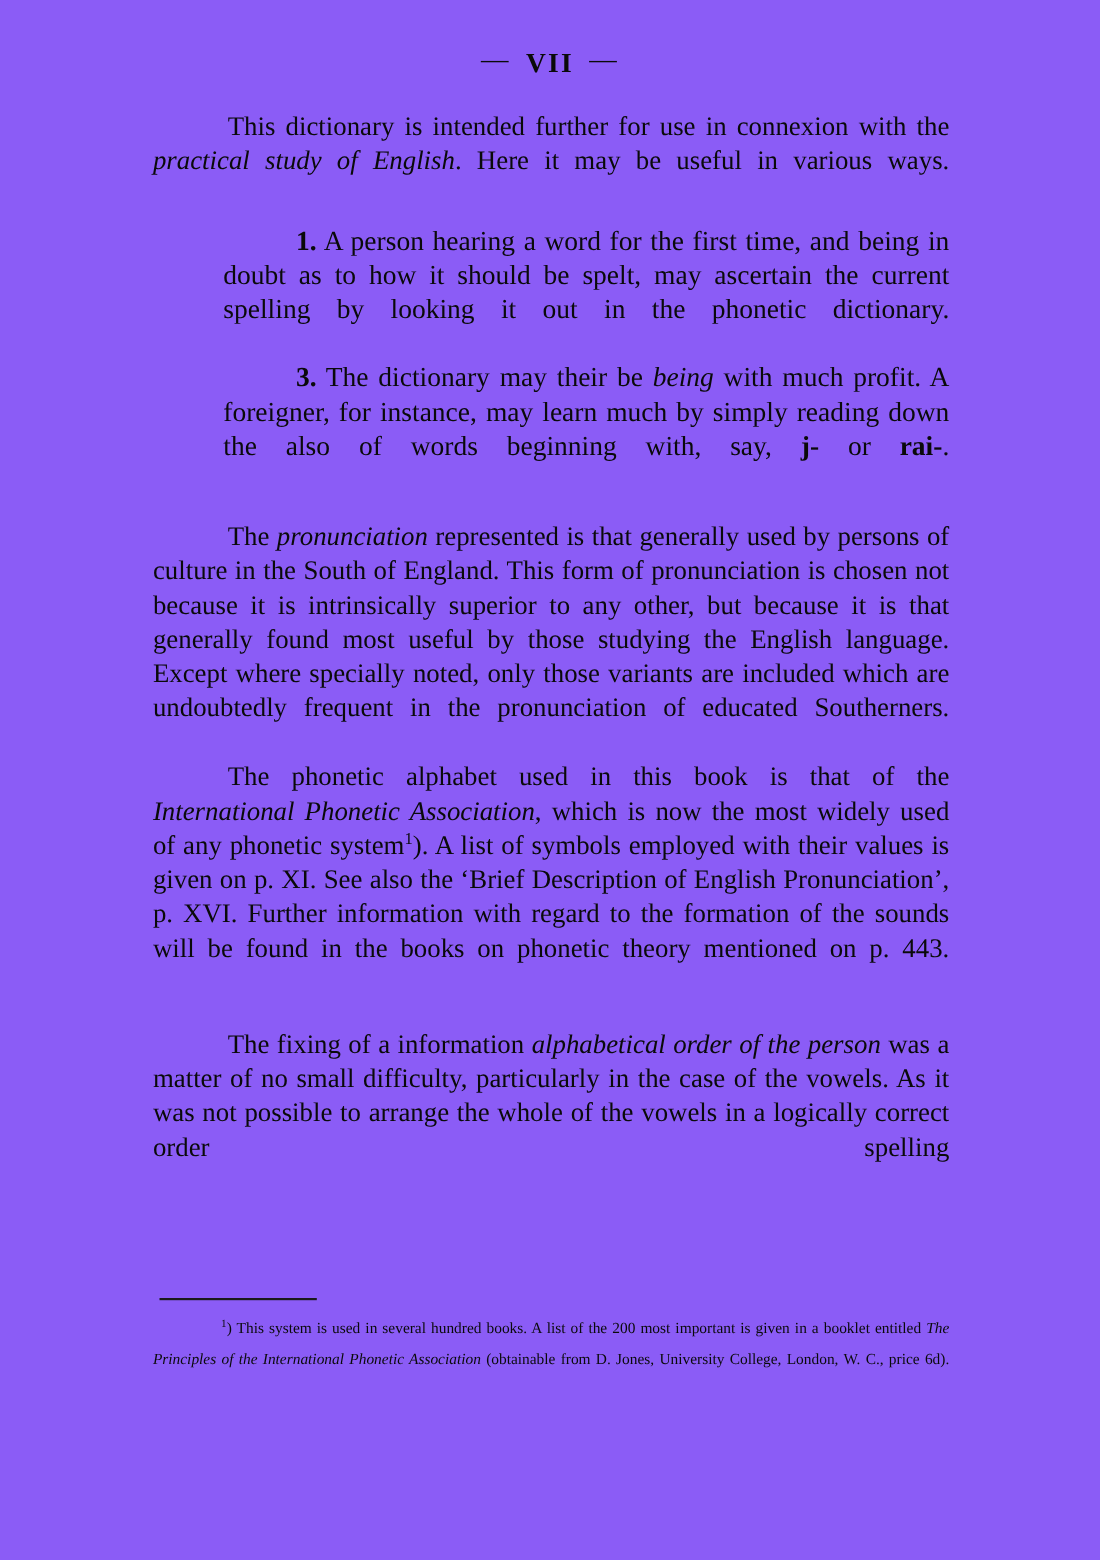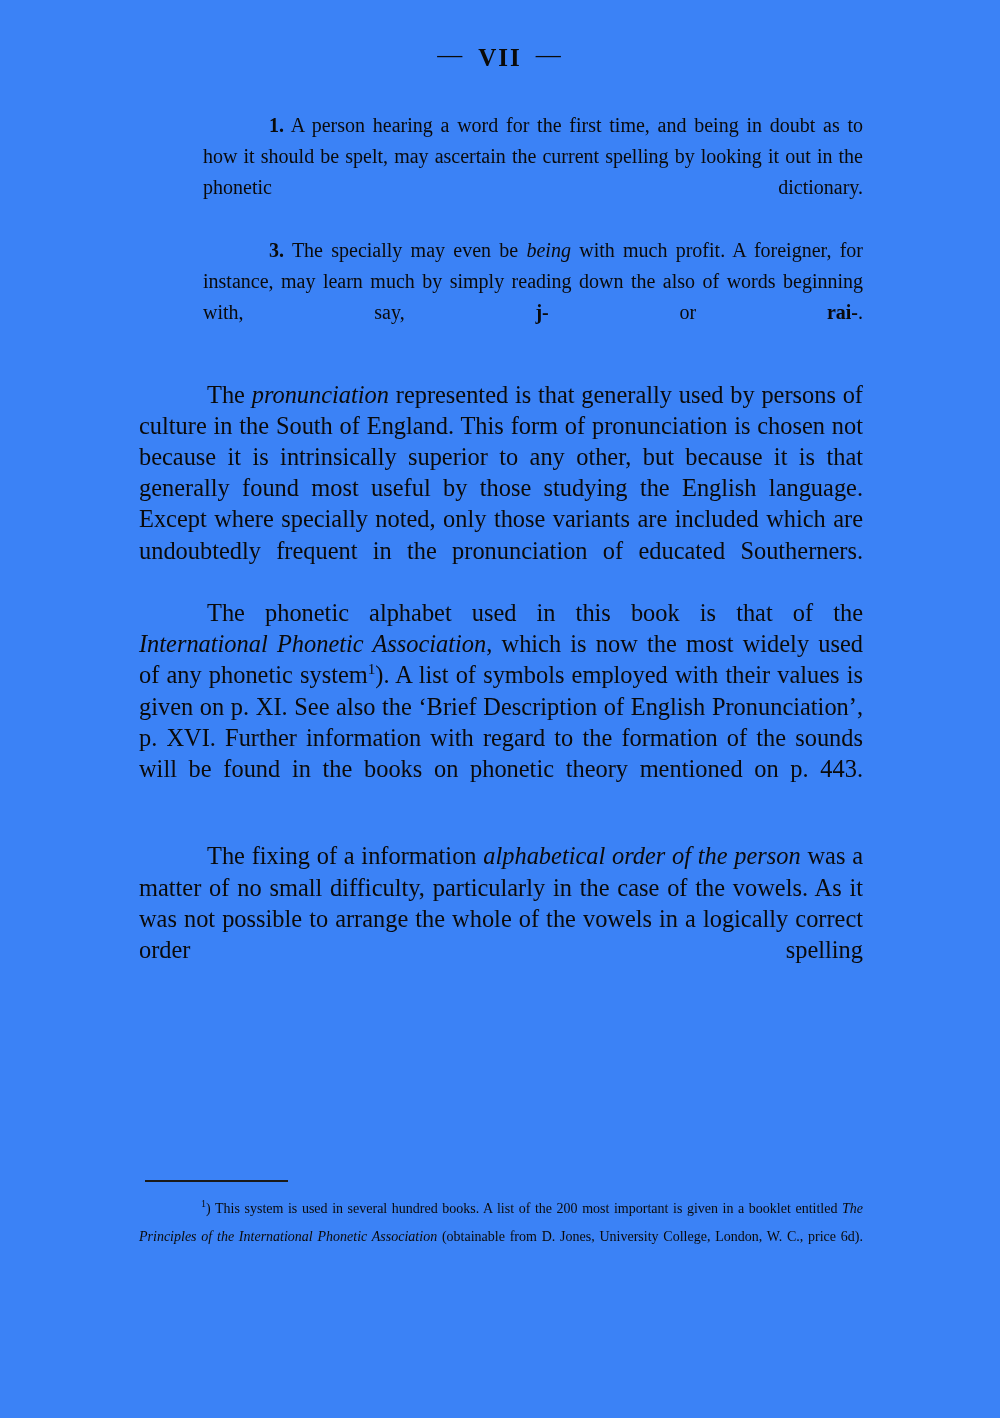--- a/index.html
+++ b/index.html
@@ -15,21 +15,21 @@
     overflow: hidden;
     font-family: "Liberation Serif", "DejaVu Serif", serif;
     color: #0a0a0a;
     -webkit-font-smoothing: antialiased;
   }
 
   .page {
     position: relative;
     width: 1000px;
     height: 1418px;
-    background: #3b82f6;
+    background: #8b5cf6;
   }
 
   
   .running-head {
     position: absolute;
     top: 44px;
     left: 0;
     width: 1000px;
     text-align: center;
     font-size: 25px;
@@ -66,21 +66,21 @@
   .gap-md { height: 19px; }
   .gap-lg { height: 25px; }
 
   
   .numbered-block {
     margin-left: 64px;
     width: 660px;
   }
   .numbered-block p {
     margin: 0;
-    font-size: 20px;
+    font-size: 25px;
     line-height: 31.2px;
     text-align: justify;
     text-indent: 66px;
     word-spacing: 0.5px;
   }
   .num {
     font-weight: 700;
   }
 
   i, .ital {
@@ -138,29 +138,30 @@
 <body>
 
 <div class="page">
 
   <div class="running-head">
     <span class="dash">—</span><span>VII</span><span class="dash">—</span>
   </div>
 
   <div class="column">
 
+    <p class="body-para"><span>This dictionary is intended further for use in connexion with the </span><i>practical study of English</i><span>. Here it may be useful in various ways.</span></p>
 
     <div class="gap-sm"></div>
 
     <div class="numbered-block">
 
       <p><span class="num">1.</span><span> A person hearing a word for the first time, and being in doubt as to how it should be spelt, may ascertain the current spelling by looking it out in the phonetic dictionary.</span></p>
 
 
-      <p><span class="num">3.</span><span> The specially may even be </span><i>being</i><span> with much profit. A foreigner, for instance, may learn much by simply reading down the also of words beginning with, say, </span><span class="phon">j-</span><span> or </span><span class="phon">rai-</span><span>.</span></p>
+      <p><span class="num">3.</span><span> The dictionary may their be </span><i>being</i><span> with much profit. A foreigner, for instance, may learn much by simply reading down the also of words beginning with, say, </span><span class="phon">j-</span><span> or </span><span class="phon">rai-</span><span>.</span></p>
 
     </div>
 
     <div class="gap-md"></div>
 
     <p class="body-para"><span>The </span><i>pronunciation</i><span> represented is that generally used by persons of culture in the South of England. This form of pronunciation is chosen not because it is intrinsically superior to any other, but because it is that generally found most useful by those studying the English language. Except where specially noted, only those variants are included which are undoubtedly frequent in the pronunciation of educated Southerners.</span></p>
 
     <p class="body-para"><span>The phonetic alphabet used in this book is that of the </span><i>International Phonetic Association</i><span>, which is now the most widely used of any phonetic system</span><sup class="fnmark">1</sup><span>). A list of symbols employed with their values is given on p. XI. See also the ‘Brief Description of English Pronunciation’, p. XVI. Further information with regard to the formation of the sounds will be found in the books on phonetic theory mentioned on p. 443.</span></p>
 
     <div class="gap-lg"></div>

